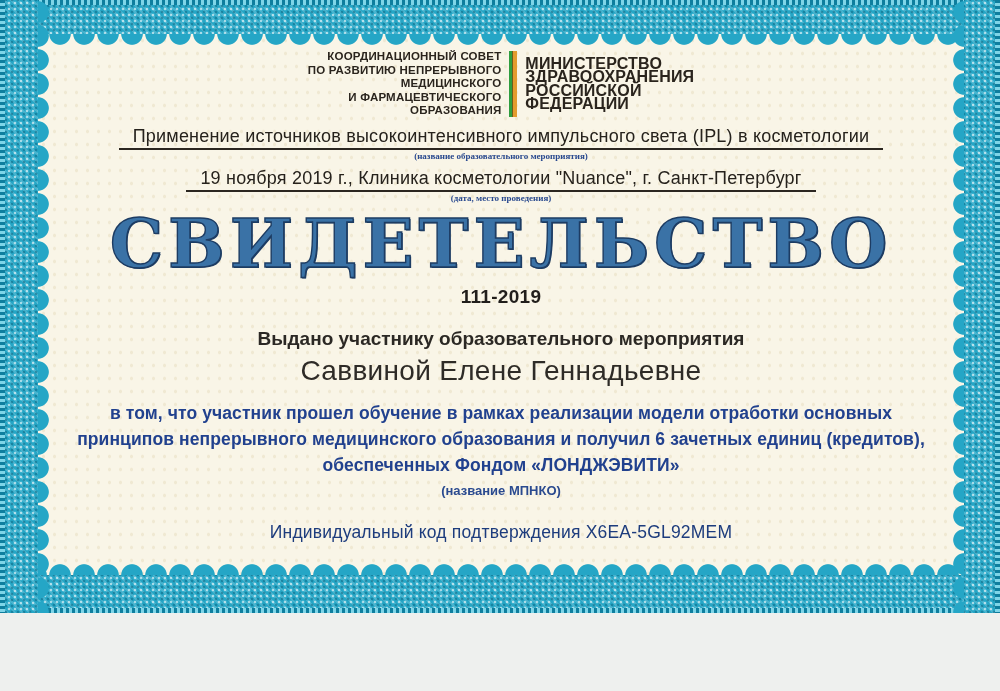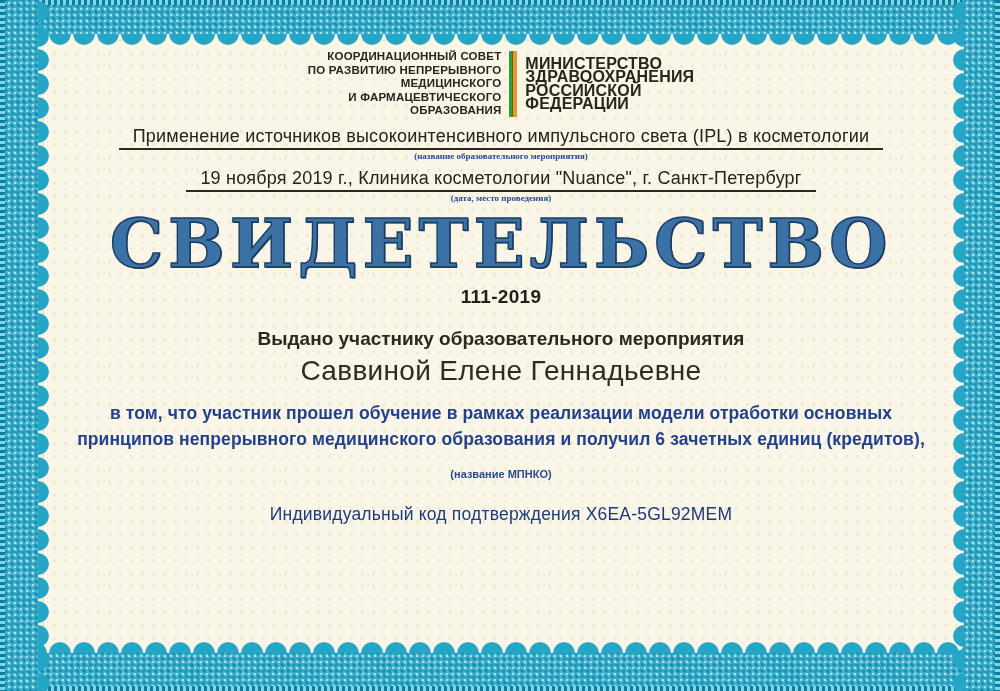--- a/index.html
+++ b/index.html
@@ -1,20 +1,20 @@
 <!DOCTYPE html>
 <html><head>
 <meta charset="utf-8">
 <style>
   * { margin:0; padding:0; box-sizing:border-box; }
   html,body { width:1000px; height:691px; overflow:hidden; }
   body { font-family:"Liberation Sans","DejaVu Sans",sans-serif; background:#eef0ee; }
 
   .certificate {
-    position:relative; width:1000px; height:691px;
+    position:relative; width:1000px; height:613px;
     background:#25a6c6;
   }
 
   
   .lace {
     position:absolute;
     background-color:#25a6c6;
     background-image:
       radial-gradient(rgba(255,255,255,.60) 1px, transparent 1.7px),
       radial-gradient(rgba(10,90,115,.45) 1px, transparent 1.7px),
@@ -109,21 +109,21 @@
     text-shadow:1px 1px 0 #1d3c63;
   }
   .doc-number { font-size:19px; font-weight:bold; color:#211e1b; margin-top:1px; letter-spacing:.3px; }
 
   
   .issued-label { margin-top:20px; font-size:19px; font-weight:bold; color:#2b2824; }
   .recipient    { margin-top:5px; font-size:28px; color:#2e2b27; letter-spacing:.3px; }
 
   
   .body-par { margin-top:13px; color:#21418e; font-size:17.5px; line-height:26px; letter-spacing:.1px;font-weight:bold; }
-  .fund-caption { font-size:11px; font-weight:bold; color:#2a4a8f; margin-top:16px; }
+  .fund-caption { font-size:13px; font-weight:bold; color:#2a4a8f; margin-top:5px; }
 
   .code-line { margin-top:24px; font-size:17.5px; font-weight:normal; color:#1d3c7d; letter-spacing:.2px; }
 </style>
 </head>
 <body>
 
 <div class="certificate">
 
   <div class="lace lace-top"></div>
   <div class="lace lace-bottom"></div>
@@ -161,19 +161,20 @@
 
     <div class="doc-title">СВИДЕТЕЛЬСТВО</div>
     <div class="doc-number">111-2019</div>
 
     <div class="issued-label">Выдано участнику образовательного мероприятия</div>
     <div class="recipient">Саввиной Елене Геннадьевне</div>
 
     <div class="body-par">
       <div>в том, что участник прошел обучение в рамках реализации модели отработки основных</div>
       <div>принципов непрерывного медицинского образования и получил 6 зачетных единиц (кредитов),</div>
+      <div>обеспеченных Фондом «ЛОНДЖЭВИТИ»</div>
     </div>
     <div class="fund-caption">(название МПНКО)</div>
 
     <div class="code-line">Индивидуальный код подтверждения X6EA-5GL92MEM</div>
 
   </div>
 </div>
 
 </body></html>

